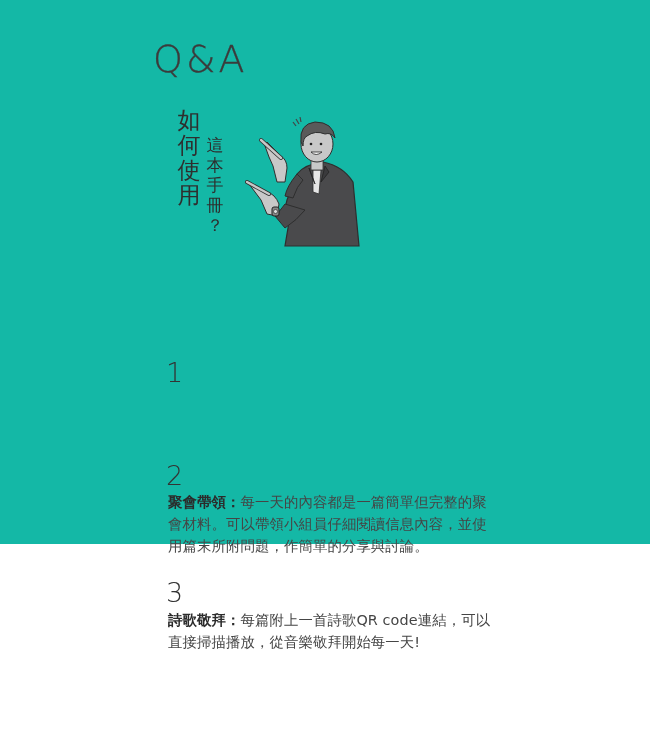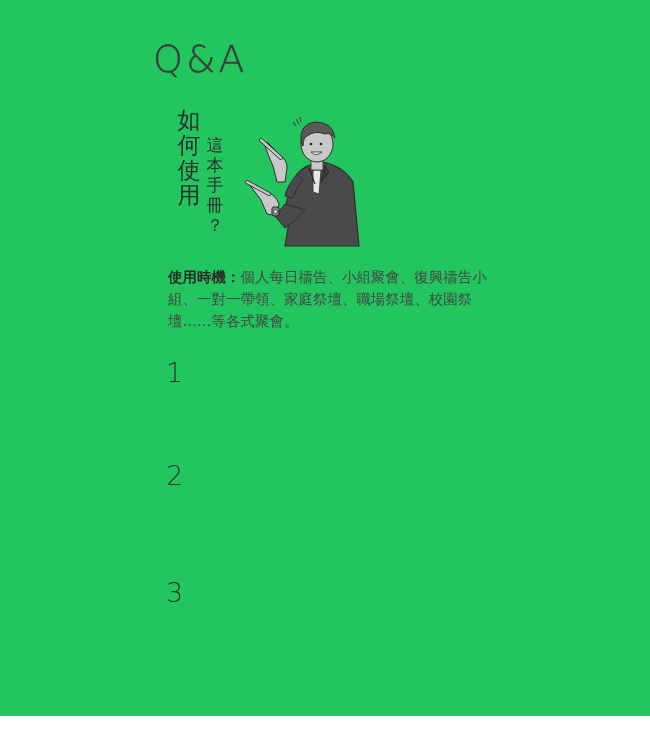--- a/index.html
+++ b/index.html
@@ -11,22 +11,22 @@
       width: 650px;
       height: 750px;
       position: relative;
       overflow: hidden;
       font-family: "DejaVu Sans", "Liberation Sans", sans-serif;
       color: #3a3a3a;
     }
     .page {
       position: absolute;
       left: 0; top: 0;
-      width: 650px; height: 716px;
-      background: #22c55e;
+      width: 650px; height: 544px;
+      background: #14b8a6;
     }
     .qa-title {
       position: absolute;
       left: 153px;
       top: 40px;
       font-family: "DejaVu Sans", sans-serif;
       font-weight: 300;
       font-size: 38px;
       letter-spacing: 3px;
       color: #3b3b3b;
@@ -150,23 +150,26 @@
     <path d="M40 92 Q34 100 30 104 L40 116 Q52 108 60 98 Z" fill="#4a4a4c" stroke="#2e2e2e" stroke-width="1"></path>
 
     <path d="M4 72 L22 80 Q30 82 34 92 L32 104 L22 102 L16 88 Z" fill="#c8c8c8" stroke="#2e2e2e" stroke-width="1"></path>
     <path d="M2 70 L24 82" stroke="#2e2e2e" stroke-width="4" stroke-linecap="round"></path>
     <path d="M2 70 L24 82" stroke="#c8c8c8" stroke-width="2.4" stroke-linecap="round"></path>
 
     <rect x="27" y="95" width="7" height="9" rx="2" fill="#888" stroke="#222" stroke-width="1"></rect>
     <circle cx="30.5" cy="99.5" r="2" fill="#ddd" stroke="#222" stroke-width="0.6"></circle>
   </svg>
 
-  <div class="para" id="intro">
-    <b>使用時機：</b><span>個人每日禱告、小組聚會、復興禱告小組、一對一帶領、家庭祭壇、職場祭壇、校園祭壇……等各式聚會。</span>
-  </div>
 
   <div class="num" id="n1">1</div>
 
   <div class="num" id="n2">2</div>
+  <div class="para" id="p2">
+    <b>聚會帶領：</b><span>每一天的內容都是一篇簡單但完整的聚會材料。可以帶領小組員仔細閱讀信息內容，並使用篇末所附問題，作簡單的分享與討論。</span>
+  </div>
 
   <div class="num" id="n3">3</div>
+  <div class="para" id="p3">
+    <b>詩歌敬拜：</b><span>每篇附上一首詩歌QR code連結，可以直接掃描播放，從音樂敬拜開始每一天!</span>
+  </div>
 
 </div>
 
 </body></html>

